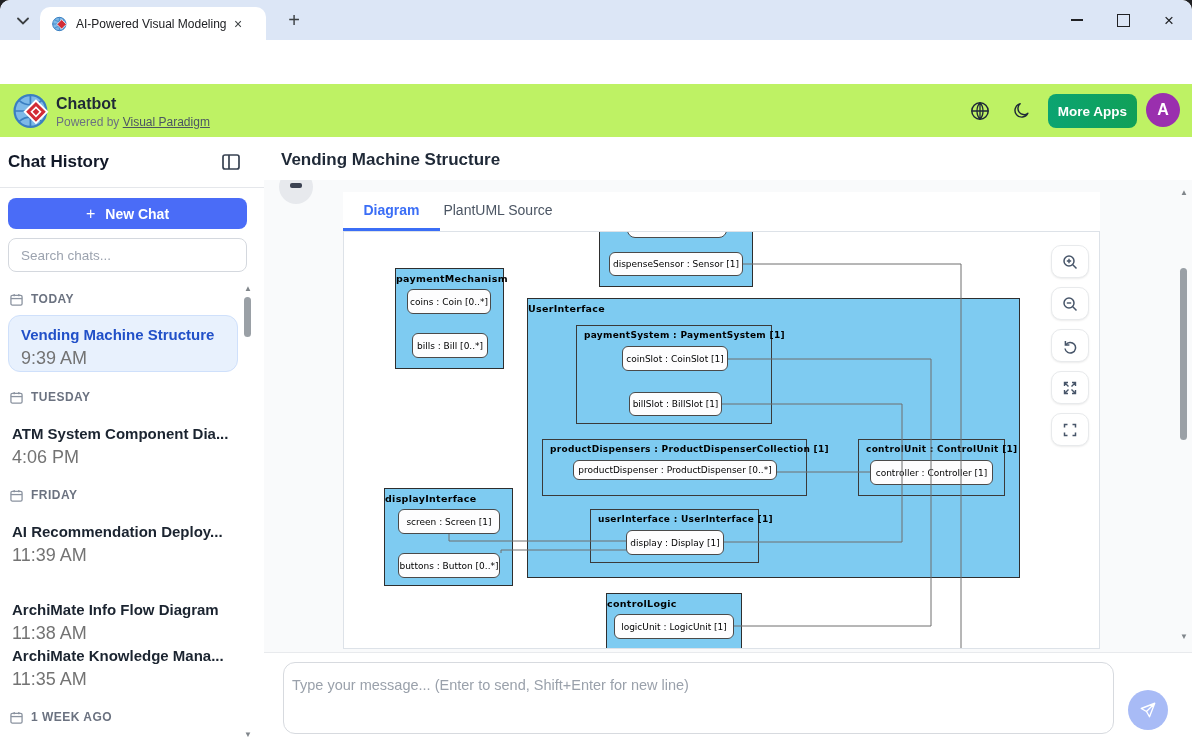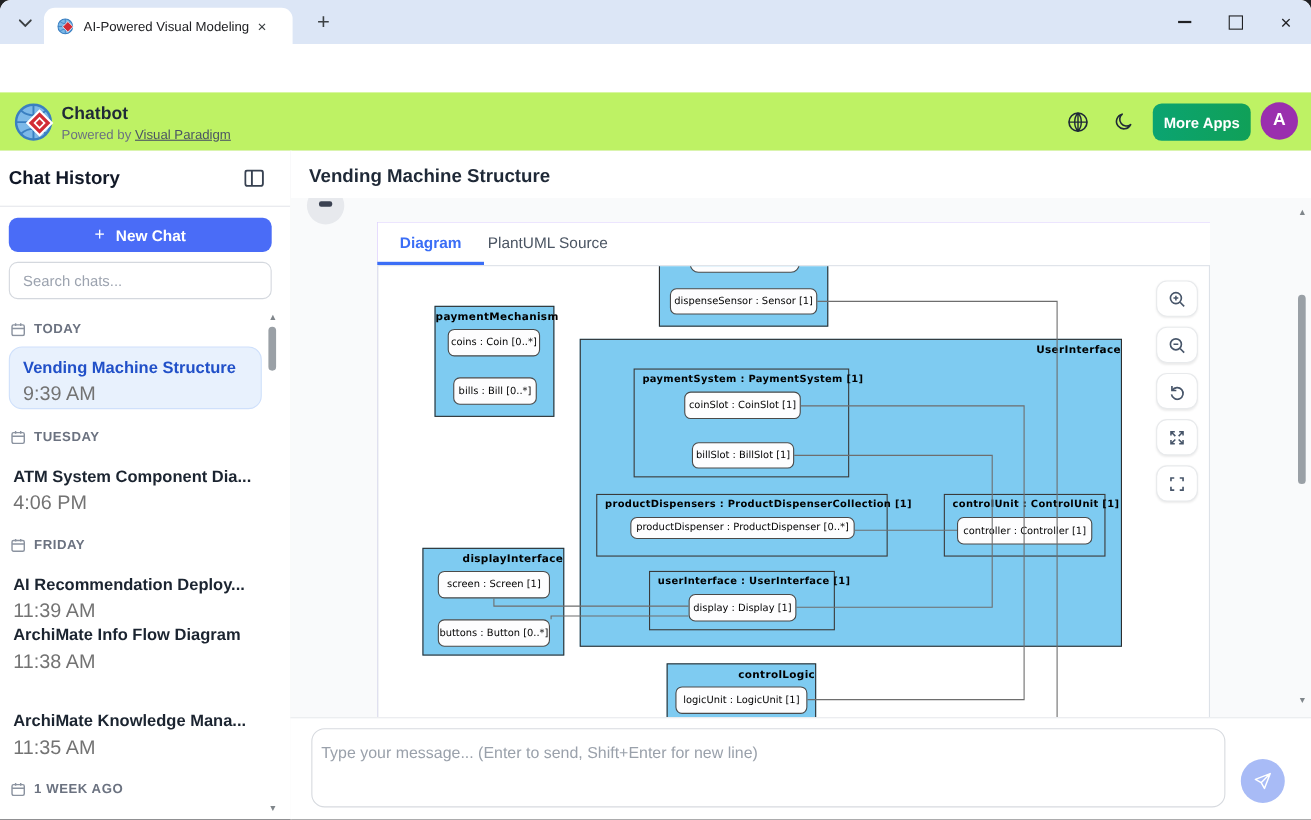--- a/index.html
+++ b/index.html
@@ -50,28 +50,28 @@
   .chat-item.active .ci-title{color:#2150c8;}
   .sb-scroll{position:absolute;left:243px;top:148px;width:10px;height:460px;}
   .sb-thumb{position:absolute;left:1px;top:12px;width:7px;height:40px;background:#9aa0a6;border-radius:4px;}
   .scroll-arr{font-size:8px;color:#80868b;line-height:1;}
   
   .main{position:absolute;left:264px;top:0;width:928px;height:608px;background:#fff;}
   .main-title{position:absolute;left:17px;top:13px;font-size:17px;font-weight:600;color:#1f2937;}
   .messages{position:absolute;left:0;top:43px;width:928px;height:472px;background:#f9fafb;overflow:hidden;}
   .bot-circle{position:absolute;left:15px;top:-10px;width:34px;height:34px;border-radius:50%;background:#e7e9ed;}
   .bot-bar{position:absolute;left:11px;top:13px;width:12px;height:5px;border-radius:2px;background:#3b4252;}
-  .card{position:absolute;left:79px;top:22px;width:757px;height:457px;background:#8b5cf6;}
+  .card{position:absolute;left:79px;top:12px;width:757px;height:457px;background:#701a75;}
   .tabsrow{position:absolute;left:0;top:0;width:757px;height:39px;border-bottom:1px solid #e5e7eb;background:#fff;}
   .tab-d{position:absolute;top:0;height:36px;display:flex;align-items:center;justify-content:center;font-size:14px;}
   .tab-d.active{color:#3b6ef6;font-weight:600;border-bottom:3px solid #3b6ef6;}
   .tab-d.idle{color:#4b5563;}
   .canvas{position:absolute;left:0;top:39px;width:755px;height:416px;background:#fff;border:1px solid #dde2e8;overflow:hidden;}
   .dnode{position:absolute;background:var(--dg-fill,#7ECBF1);border:1px solid #2e2e2e;box-sizing:border-box;}
-  .dtitle{font-family:"DejaVu Sans",sans-serif;font-size:9.5px;font-weight:700;color:#000;text-align:right;padding-top:4px;letter-spacing:.3px;white-space:nowrap;}
+  .dtitle{font-family:"DejaVu Sans",sans-serif;font-size:9.5px;font-weight:700;color:#000;text-align:left;padding-top:4px;letter-spacing:.3px;white-space:nowrap;}
   .dsub{position:absolute;border:1px solid #3a3a3a;box-sizing:border-box;background:transparent;}
   .dsub-title{font-family:"DejaVu Sans",sans-serif;font-size:9px;font-weight:700;color:#000;padding:4px 0 0 7px;letter-spacing:.3px;white-space:nowrap;}
   .dinner{position:absolute;background:#fdfdfe;border:1px solid #4a4a4a;border-radius:6px;box-sizing:border-box;font-family:"DejaVu Sans",sans-serif;font-size:9px;color:#000;display:flex;align-items:center;justify-content:center;white-space:nowrap;padding:0 4px;}
   .connectors{position:absolute;left:0;top:0;pointer-events:none;}
   .zoombar{position:absolute;left:707px;top:13px;width:36px;}
   .zbtn{width:36px;height:31px;background:#fff;border:1px solid #e8eaec;border-radius:10px;box-shadow:0 1px 2px rgba(0,0,0,.08);display:flex;align-items:center;justify-content:center;margin-bottom:9px;color:#475569;}
   
   .composer{position:absolute;left:0;top:515px;width:928px;height:93px;background:#fff;border-top:1px solid #e8eaed;}
   .msg-input{position:absolute;left:19px;top:9px;width:831px;height:72px;border:1px solid #d7dadf;border-radius:12px;box-sizing:border-box;padding:14px 8px;font-size:14.5px;color:#374151;resize:none;outline:none;font-family:inherit;}
   .msg-input::placeholder{color:#9aa1ab;}
@@ -230,21 +230,21 @@
             <line x1="1" y1="6" x2="13" y2="6" stroke="#8b93a0" stroke-width="1.4"></line>
             <line x1="4.5" y1="1" x2="4.5" y2="3.5" stroke="#8b93a0" stroke-width="1.4"></line>
             <line x1="9.5" y1="1" x2="9.5" y2="3.5" stroke="#8b93a0" stroke-width="1.4"></line>
           </svg>
         <span>FRIDAY</span>
       </div>
       <div class="chat-item" style="top:386px;padding-left:4px">
         <div class="ci-title">AI Recommendation Deploy...</div>
         <div class="ci-time">11:39 AM</div>
       </div>
-      <div class="chat-item" style="top:432px;padding-left:4px">
+      <div class="chat-item" style="top:464px;padding-left:4px">
         <div class="ci-title">ArchiMate Info Flow Diagram</div>
         <div class="ci-time">11:38 AM</div>
       </div>
       <div class="chat-item" style="top:510px;padding-left:4px">
         <div class="ci-title">ArchiMate Knowledge Mana...</div>
         <div class="ci-time">11:35 AM</div>
       </div>
 
       <div class="sec-label" style="top:573px">
         <svg width="13" height="13" viewBox="0 0 14 14">

